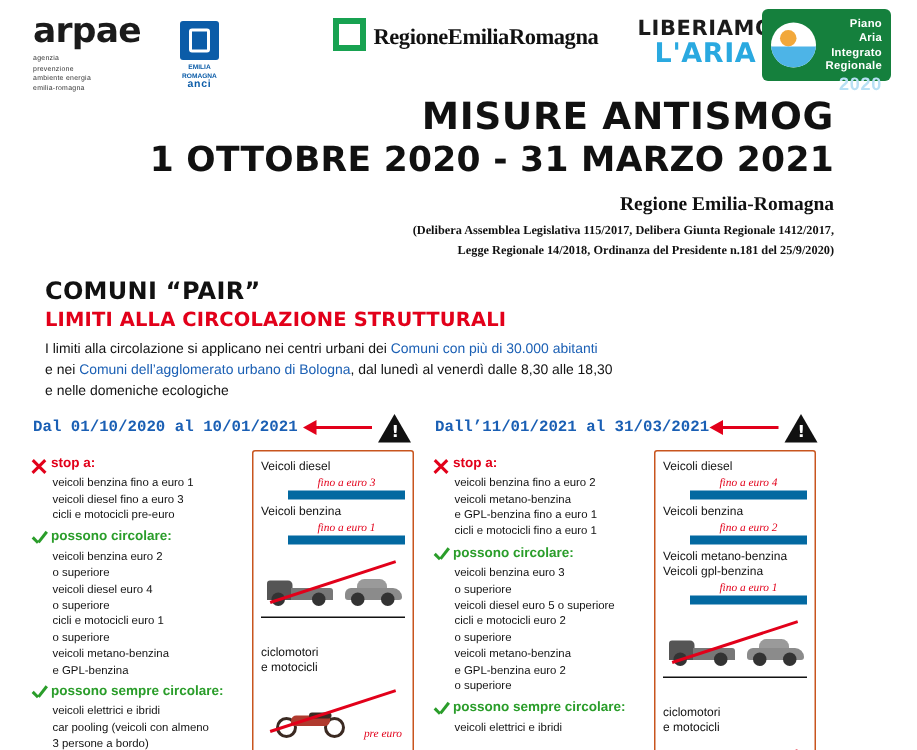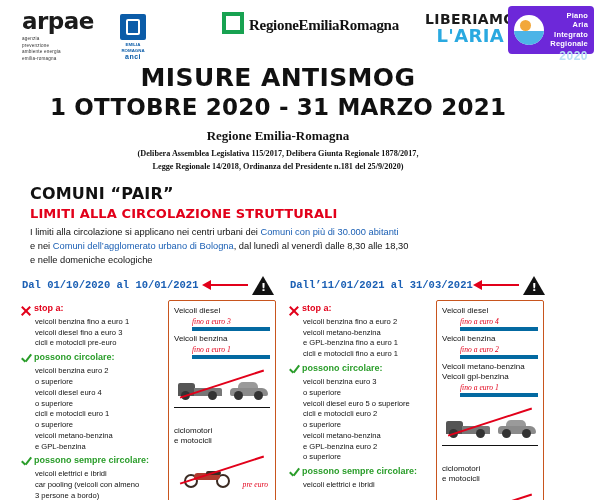--- a/index.html
+++ b/index.html
@@ -146,21 +146,21 @@
     color: #2aa9e0;
     letter-spacing: 0.4px;
     margin-top: 1px;
   }
   .logo-paria {
     position: absolute;
     left: 508px;
     top: 6px;
     width: 86px;
     height: 48px;
-    background: #6d28d9;
+    background: #15803d;
     border-radius: 4px;
     color: #fff;
     text-align: right;
     box-sizing: border-box;
     padding: 5px 6px 0 0;
   }
   .paria-l {
     font-size: 7.5px;
     font-weight: bold;
     line-height: 1.25;
@@ -197,21 +197,21 @@
     left: 6px;
     top: 5px;
     width: 11px;
     height: 11px;
     border-radius: 50%;
     background: #f2a83b;
   }
 
   
   .title-block {
-    text-align: center;
+    text-align: right;
     margin-top: 2px;
   }
   .title-main {
     font-family: "DejaVu Sans", sans-serif;
     font-size: 25px;
     font-weight: bold;
     color: #111;
     letter-spacing: 0.4px;
     line-height: 1.15;
   }
@@ -436,22 +436,22 @@
   .panel-label {
     font-size: 8px;
     line-height: 1.25;
     color: #111;
   }
   .panel-euro {
     font-family: "Liberation Serif", serif;
     font-style: italic;
     font-size: 7.6px;
     color: #e2001a;
-    text-align: left;
-    border-bottom: 4px solid #0369a1;
+    text-align: center;
+    border-bottom: 6px solid #0369a1;
     padding-bottom: 1px;
     margin: 1px 0 3px 18px;
   }
   .divider {
     border: 0;
     border-top: 1px solid #111;
     margin: 3px 0;
   }
   .veh-img {
     position: relative;
@@ -637,21 +637,21 @@
       <div class="paria-l">Regionale</div>
       <div class="paria-year">2020</div>
     </div>
   </div>
 
   <div class="title-block">
     <div class="title-main">MISURE ANTISMOG</div>
     <div class="title-sub">1 OTTOBRE 2020 - 31 MARZO 2021</div>
     <div class="title-region">Regione Emilia-Romagna</div>
     <div class="title-refs">
-      <div>(Delibera Assemblea Legislativa 115/2017, Delibera Giunta Regionale 1878/2017,</div>
+      <div>(Delibera Assemblea Legislativa 115/2017, Delibera Giunta Regionale 1412/2017,</div>
       <div>Legge Regionale 14/2018, Ordinanza del Presidente n.181 del 25/9/2020)</div>
     </div>
   </div>
 
   <div class="section">
     <div class="sec-title">COMUNI “PAIR”</div>
     <div class="sec-sub">LIMITI ALLA CIRCOLAZIONE STRUTTURALI</div>
     <div class="sec-body">
       <span>I limiti alla circolazione si applicano nei centri urbani dei </span><span class="blue">Comuni con più di 30.000 abitanti</span><br>
       <span>e nei </span><span class="blue">Comuni dell’agglomerato urbano di Bologna</span><span>, dal lunedì al venerdì dalle 8,30 alle 18,30</span><br>

